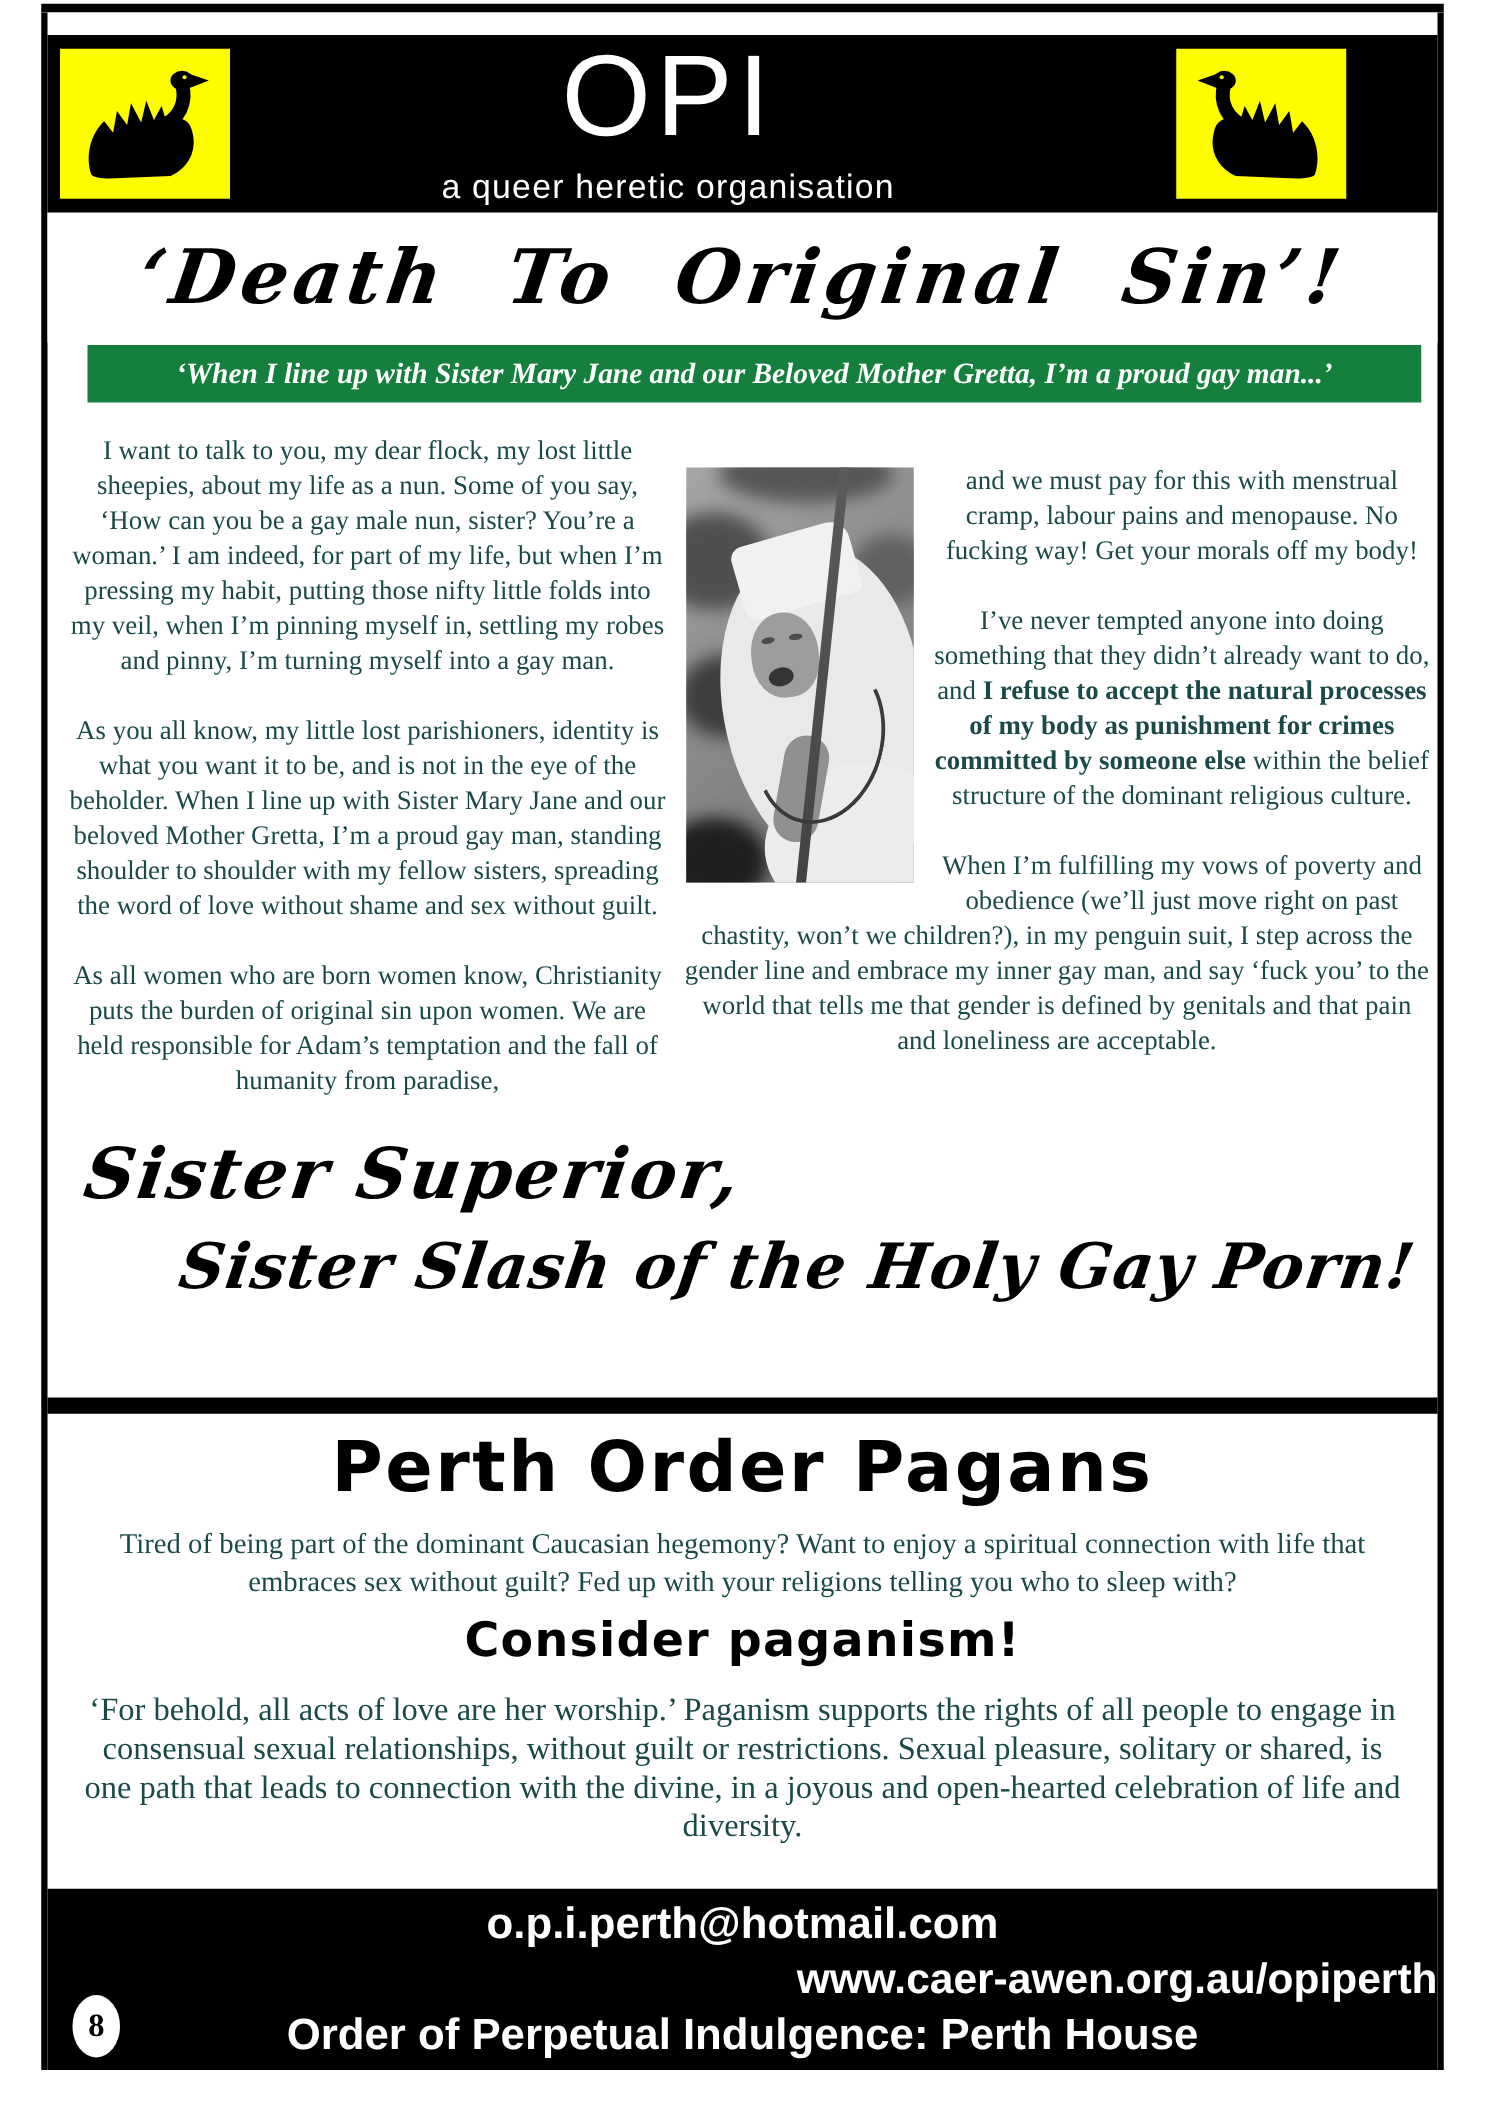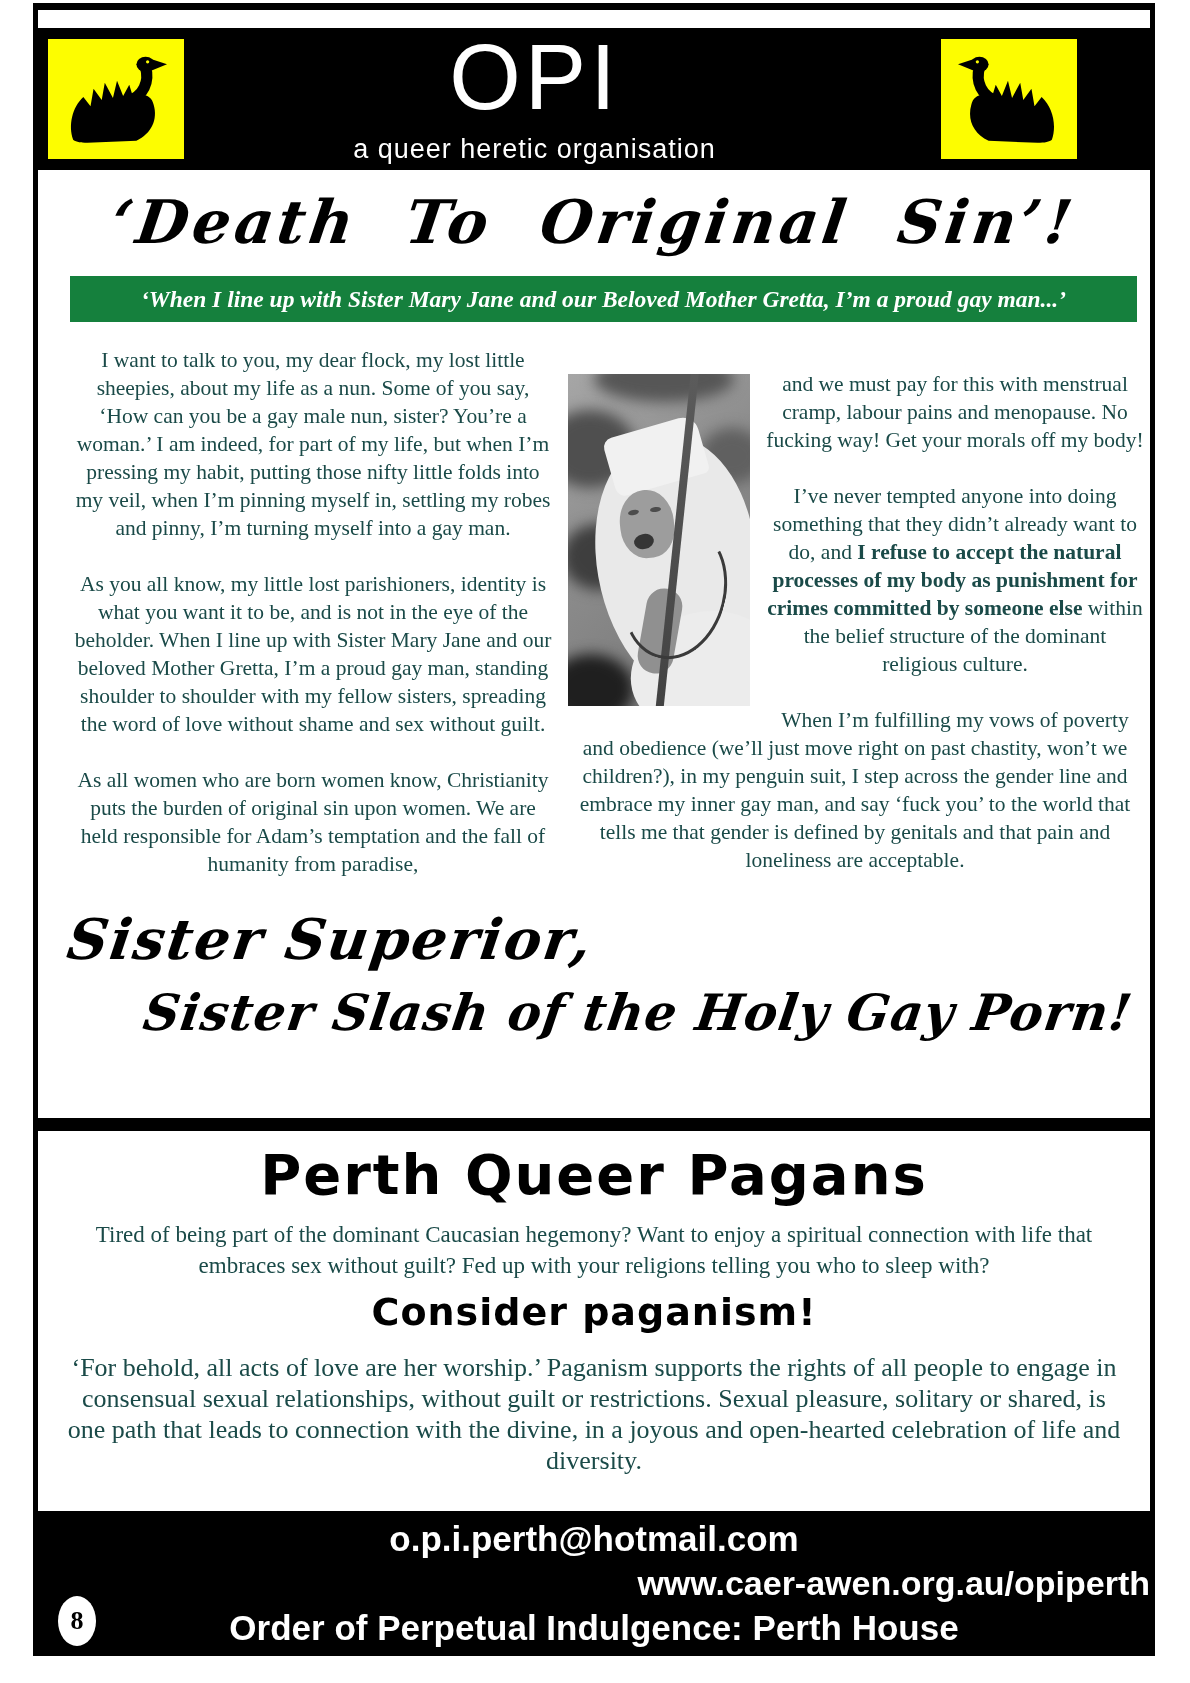--- a/index.html
+++ b/index.html
@@ -27,21 +27,21 @@
   .headline-band{height:104px;display:flex;align-items:center;justify-content:center;background:#fff;}
   .headline-text{font-family:"DejaVu Serif",serif;font-style:italic;font-weight:bold;font-size:60px;
                  letter-spacing:4px;word-spacing:24px;transform:skewX(-8deg);white-space:nowrap;color:#000;}
 
   
   .quote-bar{margin:2px 13px 10px 32px;background:#15803d;color:#fff;text-align:center;
              font-style:italic;font-weight:bold;font-size:23.5px;line-height:28px;padding:9px 4px;}
 
   
   .article-wrap{height:786px;overflow:hidden;color:#1a4a48;}
-  .article{display:flex;padding:14px 6px 0 36px;}
+  .article{display:flex;padding:14px 6px 0 17px;}
   .col-left{width:478px;text-align:center;font-size:21.5px;line-height:28px;}
   .col-left p{margin:0 0 28px;}
   .col-right{flex:1;margin-left:14px;text-align:center;font-size:21.5px;line-height:28px;padding-top:24px;}
   .col-right p{margin:0 0 28px;}
   .col-right b{font-weight:bold;}
 
   
   .photo{position:relative;float:left;width:182px;height:332px;margin:4px 16px 10px 2px;overflow:hidden;
          background:linear-gradient(140deg,#a6a6a6,#8b8b8b 45%,#737373);}
   .pblob{position:absolute;border-radius:50%;filter:blur(7px);}
@@ -167,21 +167,21 @@
         <p>When I’m fulfilling my vows of poverty and obedience (we’ll just move right on past chastity, won’t we children?), in my penguin suit, I step across the gender line and embrace my inner gay man, and say ‘fuck you’ to the world that tells me that gender is defined by genitals and that pain and loneliness are acceptable.</p>
       </div>
     </div>
     <div class="sig sig1">Sister Superior,</div>
     <div class="sig sig2">Sister Slash of the Holy Gay Porn!</div>
   </div>
 
   <div class="divider"></div>
 
   <section class="pagans">
-    <h2 class="pagans-title">Perth Queer Pagans</h2>
+    <h2 class="pagans-title">Perth Order Pagans</h2>
     <p class="pagans-intro">Tired of being part of the dominant Caucasian hegemony? Want to enjoy a spiritual connection with life that embraces sex without guilt? Fed up with your religions telling you who to sleep with?</p>
     <div class="consider">Consider paganism!</div>
     <p class="pagans-body">‘For behold, all acts of love are her worship.’ Paganism supports the rights of all people to engage in consensual sexual relationships, without guilt or restrictions. Sexual pleasure, solitary or shared, is one path that leads to connection with the divine, in a joyous and open-hearted celebration of life and diversity.</p>
     <p class="pagans-contact">Perth Queer Pagans can be contacted at perthpagangroup@hotmail.com</p>
   </section>
 
   <footer class="footer">
     <div class="pagenum">
       <span>8</span>
     </div>

